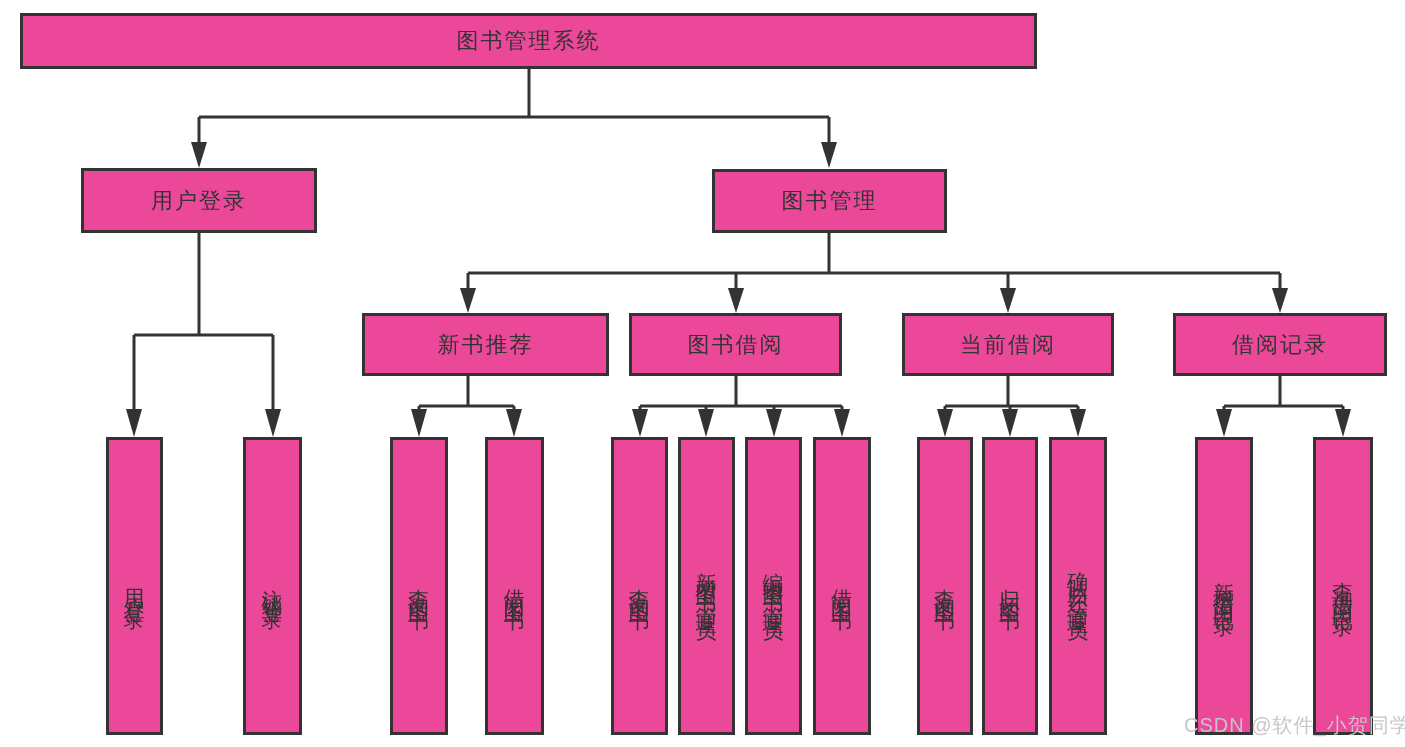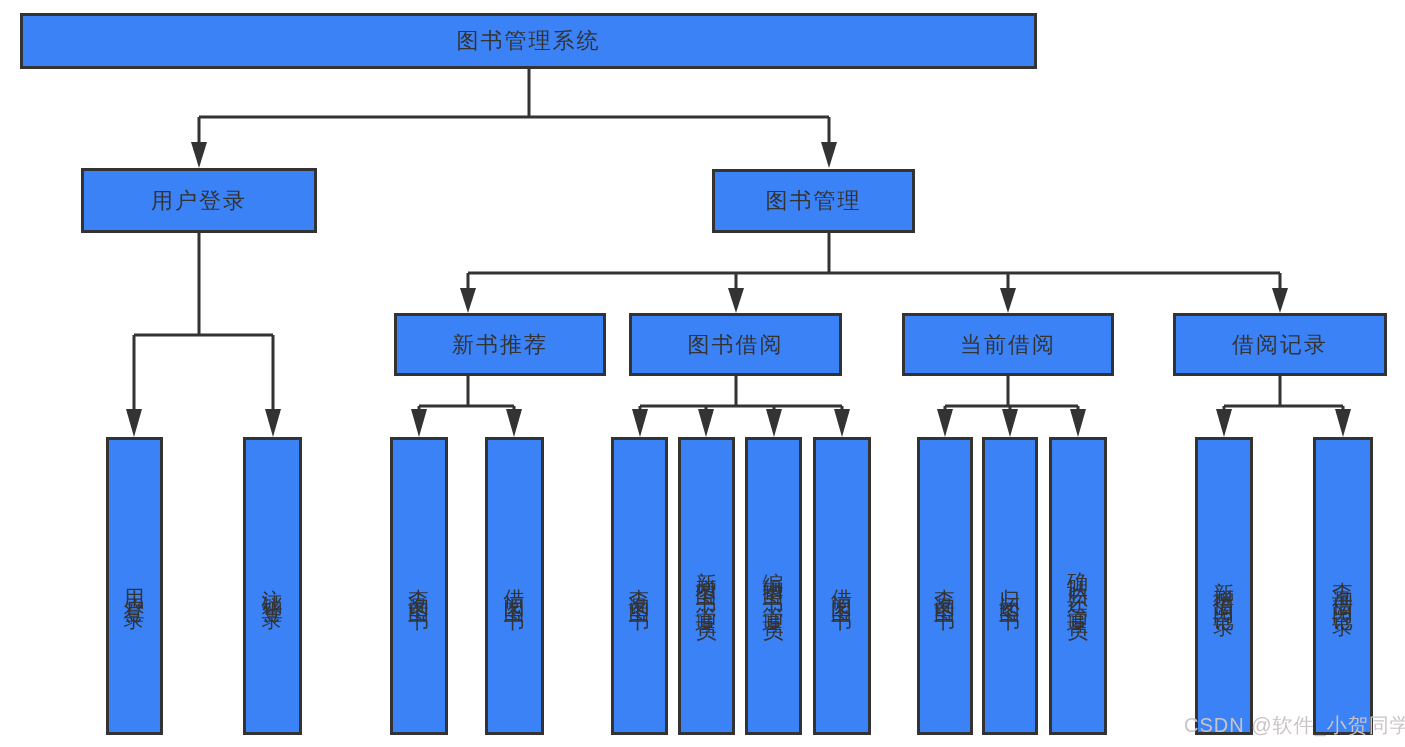--- a/index.html
+++ b/index.html
@@ -3,21 +3,21 @@
 <meta charset="utf-8">
 <style>
   html,body{margin:0;padding:0;background:#ffffff;}
   body{font-family:"Liberation Sans","DejaVu Sans",sans-serif;}
   .canvas{position:relative;width:1405px;height:747px;background:#ffffff;overflow:hidden;}
   svg.wires{position:absolute;left:0;top:0;width:1405px;height:747px;}
   .node{
     position:absolute;
     box-sizing:border-box;
     border:3px solid #333333;
-    background:#3b82f6;
+    background:#ec4899;
     display:flex;
     align-items:center;
     justify-content:center;
     color:#333333;
     font-size:22px;
     letter-spacing:2px;
     text-align:center;
     z-index:2;
   }
   .vnode{
@@ -87,23 +87,23 @@
       <polygon points="1070,409 1086,409 1078,437"></polygon>
 
       <polygon points="1216,409 1232,409 1224,437"></polygon>
       <polygon points="1335,409 1351,409 1343,437"></polygon>
     </g>
   </svg>
 
   <div class="node" style="left:20px;top:13px;width:1017px;height:56px;">图书管理系统</div>
 
   <div class="node" style="left:81px;top:168px;width:236px;height:65px;">用户登录</div>
-  <div class="node" style="left:712px;top:169px;width:203px;height:64px;">图书管理</div>
+  <div class="node" style="left:712px;top:169px;width:235px;height:64px;">图书管理</div>
 
-  <div class="node" style="left:362px;top:313px;width:212px;height:63px;margin-left:32px;">新书推荐</div>
+  <div class="node" style="left:362px;top:313px;width:247px;height:63px;">新书推荐</div>
   <div class="node" style="left:902px;top:313px;width:212px;height:63px;">当前借阅</div>
   <div class="node" style="left:629px;top:313px;width:213px;height:63px;">图书借阅</div>
   <div class="node" style="left:1173px;top:313px;width:214px;height:63px;">借阅记录</div>
 
   <div class="node vnode" style="left:106px;top:437px;width:57px;height:298px;">用户登录</div>
   <div class="node vnode" style="left:243px;top:437px;width:59px;height:298px;">注销登录</div>
   <div class="node vnode" style="left:390px;top:437px;width:58px;height:298px;">查询图书</div>
   <div class="node vnode" style="left:485px;top:437px;width:59px;height:298px;">借阅图书</div>
   <div class="node vnode" style="left:611px;top:437px;width:57px;height:298px;">查询图书</div>
   <div class="node vnode" style="left:678px;top:437px;width:57px;height:298px;">新增图书（管理员）</div>

